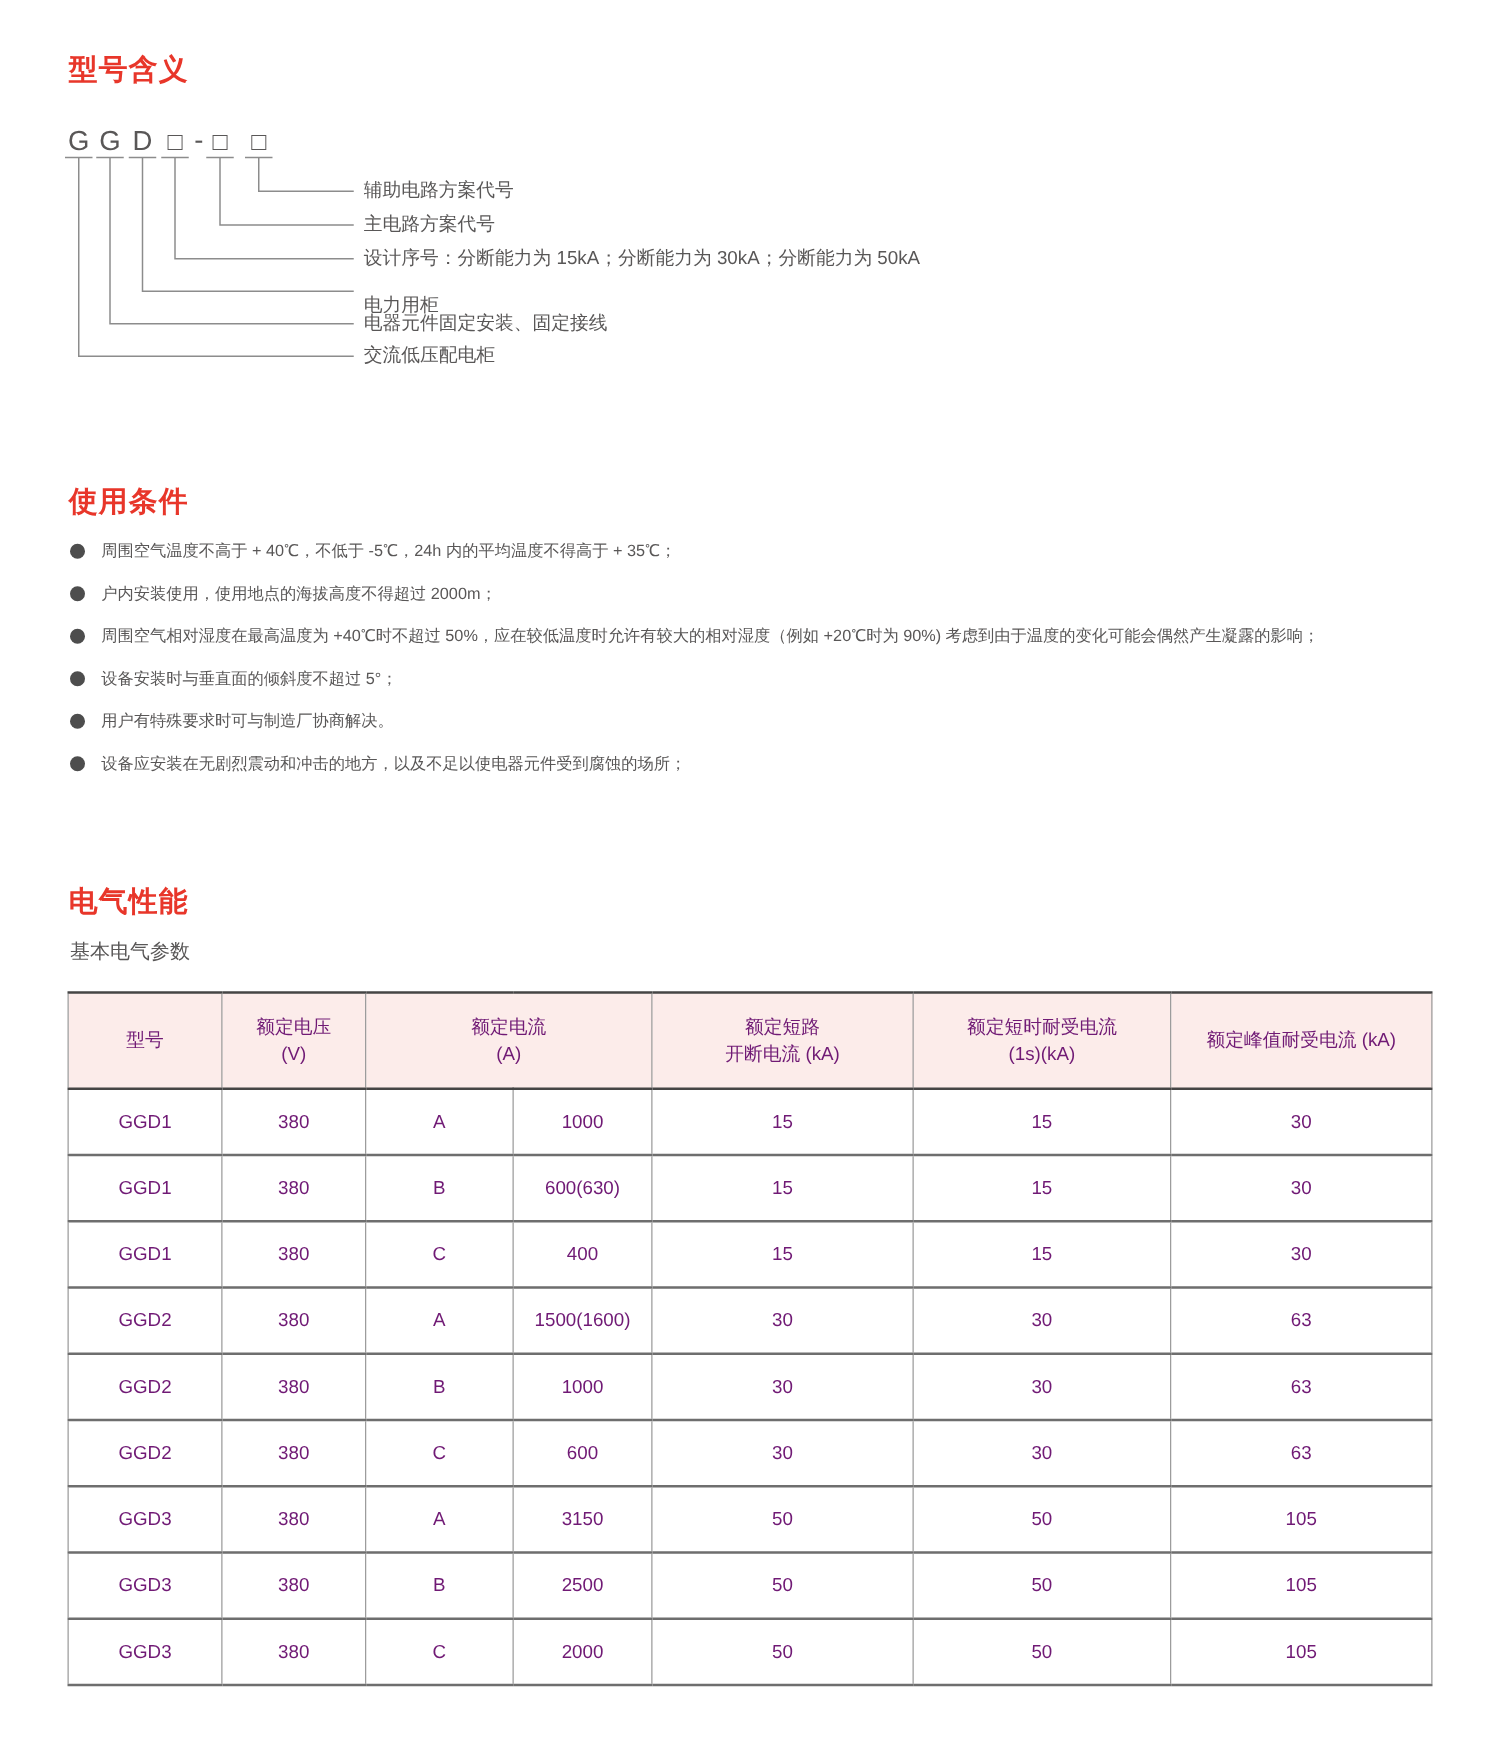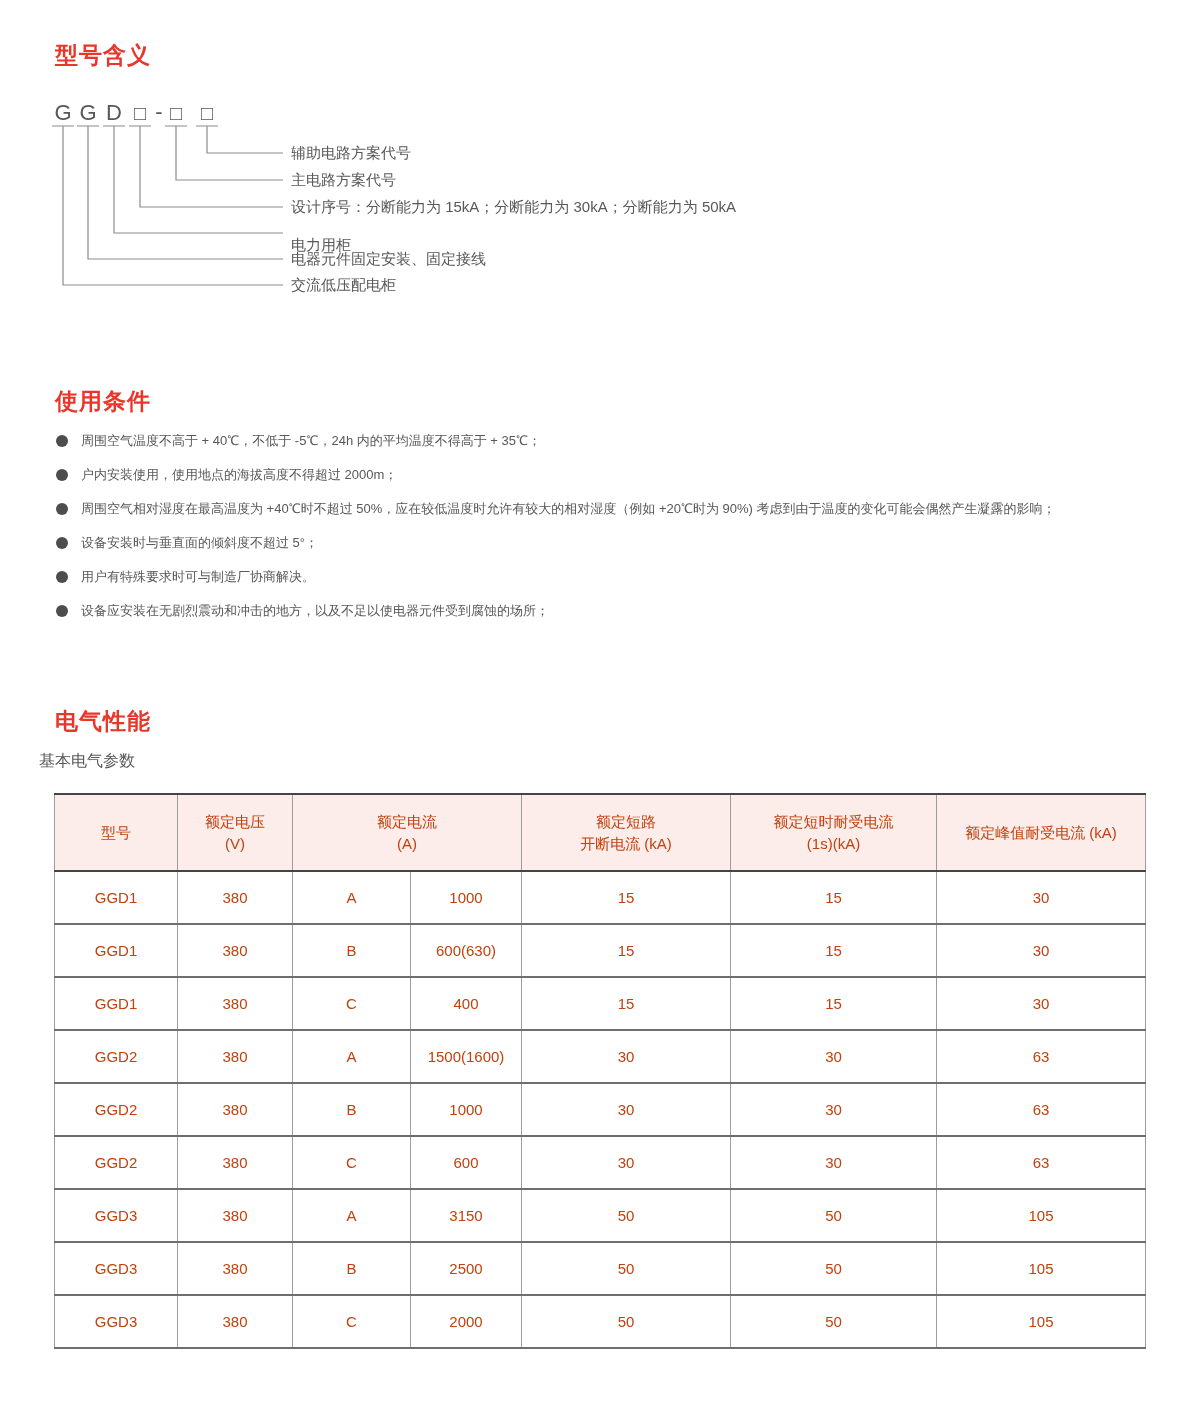--- a/index.html
+++ b/index.html
@@ -32,25 +32,25 @@
   .cond-item {
     position:relative; padding-left:26px; font-size:13px; line-height:26px;
     color:#595757; margin-bottom:8px;
   }
   .dot {
     position:absolute; left:1px; top:7px; width:12px; height:12px;
     border-radius:50%; background:#4d4d4d;
   }
 
   
-  .tbl-caption { position:absolute; left:39px; top:751px; font-size:16px; color:#595757; }
+  .tbl-caption { position:absolute; left:56px; top:751px; font-size:16px; color:#595757; }
   table.params {
     position:absolute; left:54px; top:793px; width:1091px;
     border-collapse:collapse; table-layout:fixed;
-    font-size:15px; color:#c2410c;
+    font-size:15px; color:#701a75;
   }
   table.params th, table.params td {
     text-align:center; vertical-align:middle;
     border-left:1px solid #9c9c9c; border-right:1px solid #9c9c9c;
     font-weight:normal;
   }
   table.params thead th {
     background:#fcecea; height:77px;
     border-top:2px solid #454545; border-bottom:2px solid #454545;
     line-height:22px;

